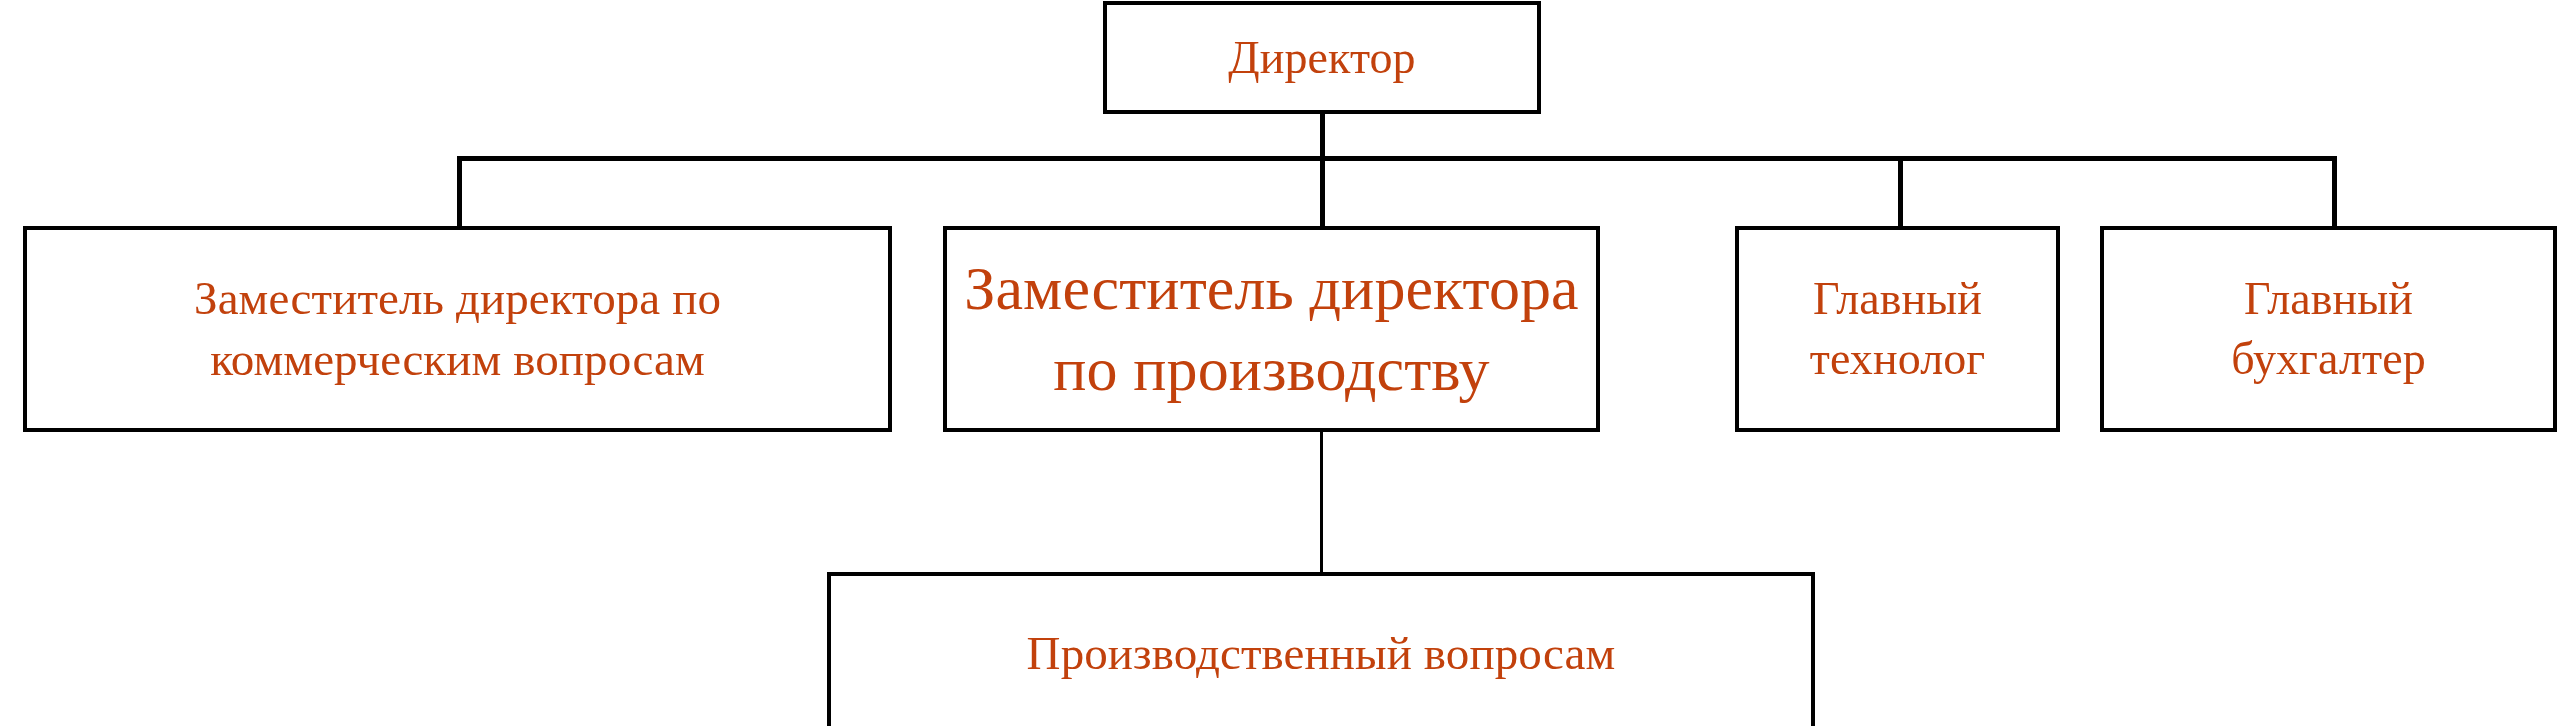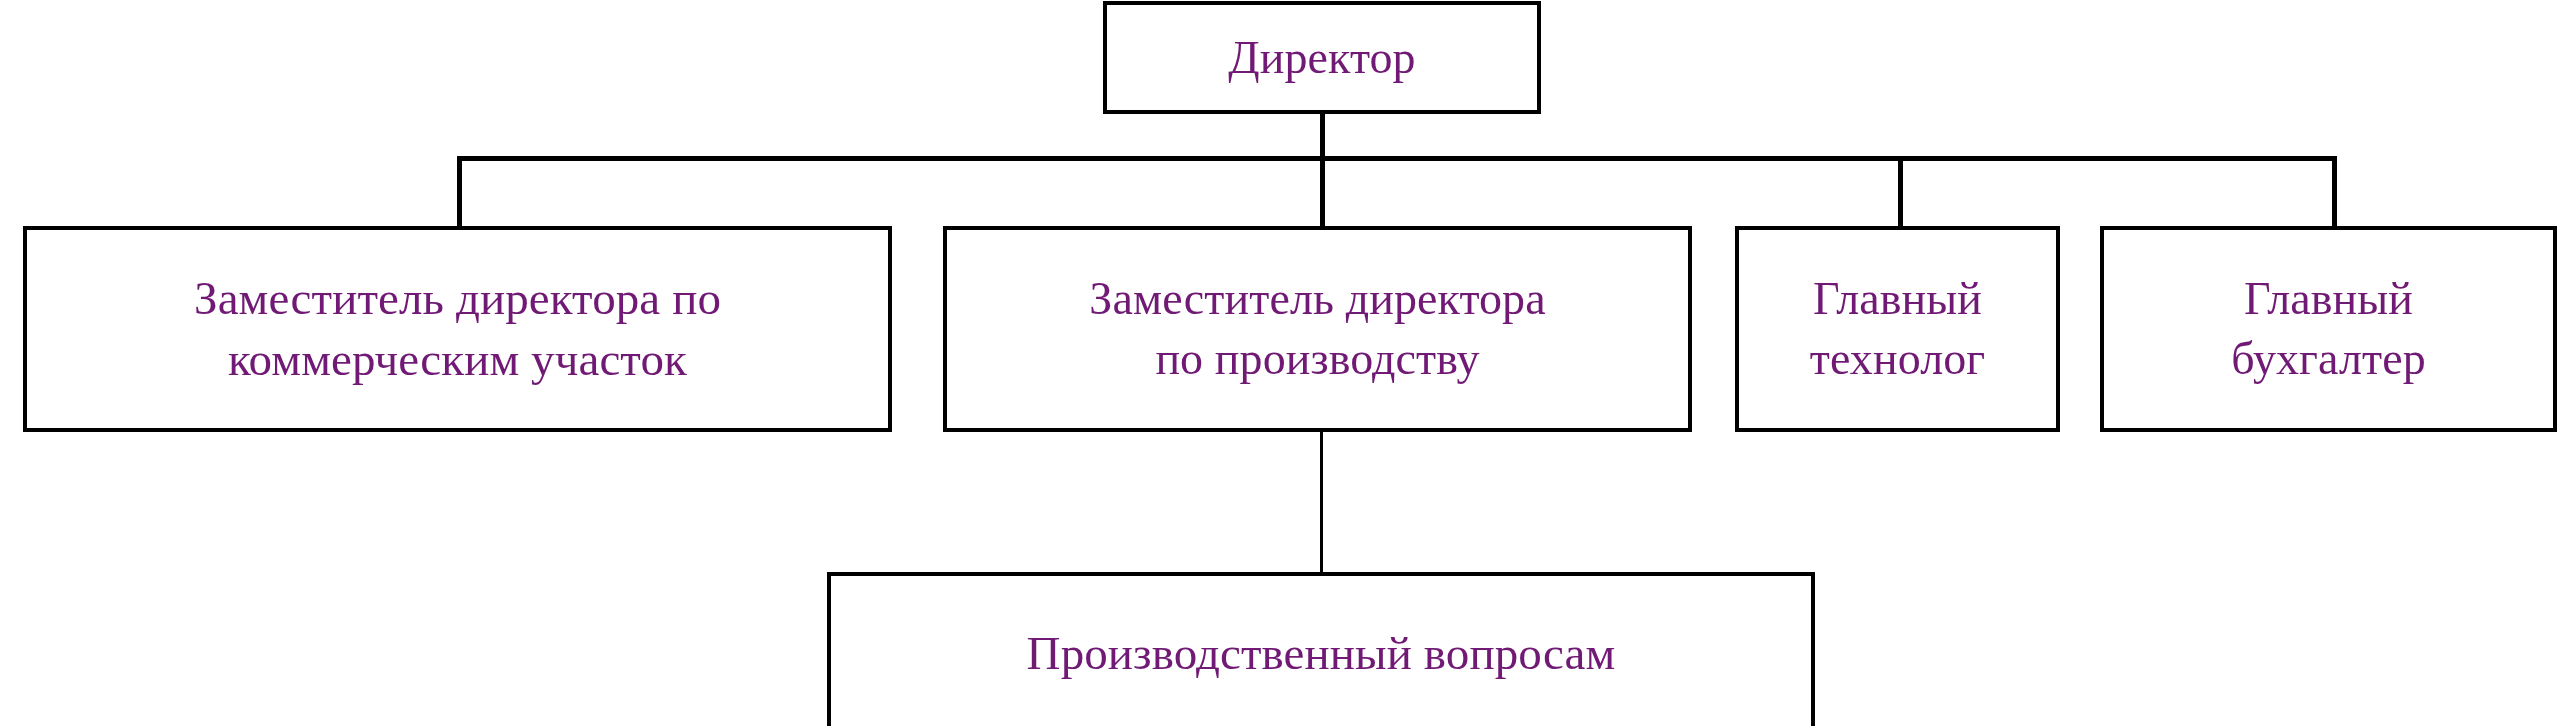--- a/index.html
+++ b/index.html
@@ -18,34 +18,34 @@
   }
   .node {
     position: absolute;
     box-sizing: border-box;
     border: 4.6px solid #000000;
     background: #ffffff;
     display: flex;
     align-items: center;
     justify-content: flex-end;
     text-align: center;
-    color: #701a75;
+    color: #c2410c;
     line-height: 1.30;
     letter-spacing: 0.1px;
   }
   .node .label {
     display: block;
     width: 100%;
     padding: 0 6.6px;
     white-space: pre-line;
   }
   
   #node-director      { left: 1103px; top: 1.3px;   width: 438px;  height: 113px; font-size: 46px; }
   #node-deputy-commercial { left: 23px;   top: 226px; width: 869px; height: 206px; font-size: 47px; }
-  #node-deputy-production { left: 943px; top: 226px; width: 749px; height: 206px; font-size: 46px; }
+  #node-deputy-production { left: 943px; top: 226px; width: 657px; height: 206px; font-size: 62px; }
   #node-chief-technologist{ left: 1735px; top: 226px; width: 325px;  height: 206px; font-size: 46px; }
   #node-chief-accountant  { left: 2100px; top: 226px; width: 457px;  height: 206px; font-size: 46px; }
   #node-production-site   { left: 827px; top: 572px; width: 988px; height: 164px; font-size: 47px; }
 
   
   .line {
     position: absolute;
     background: #000000;
   }
   .line.v { width: 4.6px; }
@@ -71,21 +71,21 @@
   <div class="line v" id="conn-director-stem"></div>
   <div class="line h" id="conn-bus"></div>
   <div class="line v" id="conn-drop-commercial"></div>
   <div class="line v" id="conn-drop-production"></div>
   <div class="line v" id="conn-drop-technologist"></div>
   <div class="line v" id="conn-drop-accountant"></div>
   <div class="line v" id="conn-production-stem"></div>
 
   <div class="node" id="node-deputy-commercial">
     <span class="label">Заместитель директора по
-коммерческим участок</span>
+коммерческим вопросам</span>
   </div>
 
   <div class="node" id="node-deputy-production">
     <span class="label">Заместитель директора
 по производству</span>
   </div>
 
   <div class="node" id="node-chief-technologist">
     <span class="label">Главный
 технолог</span>

